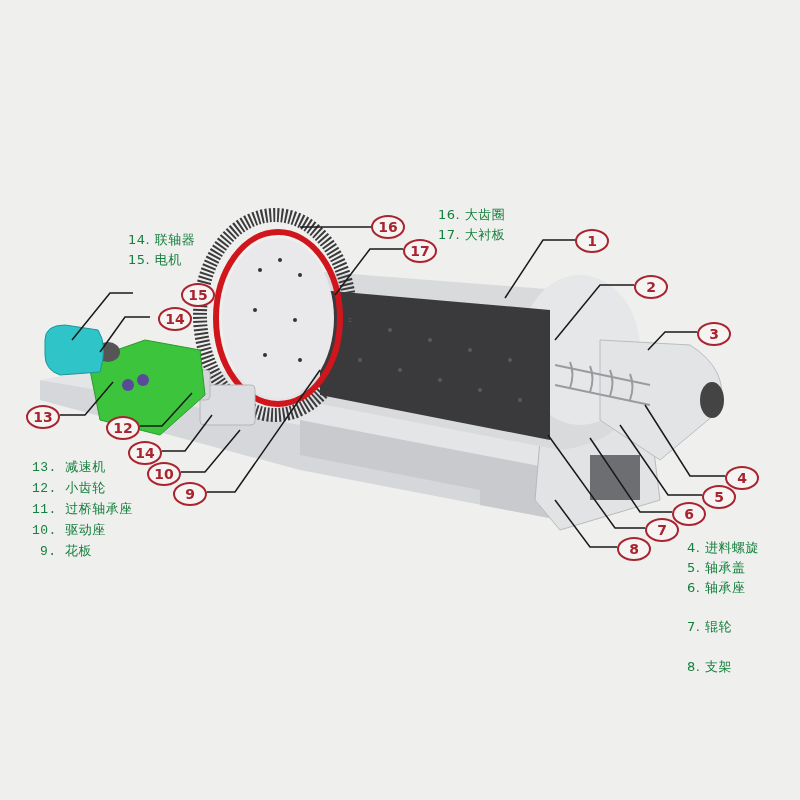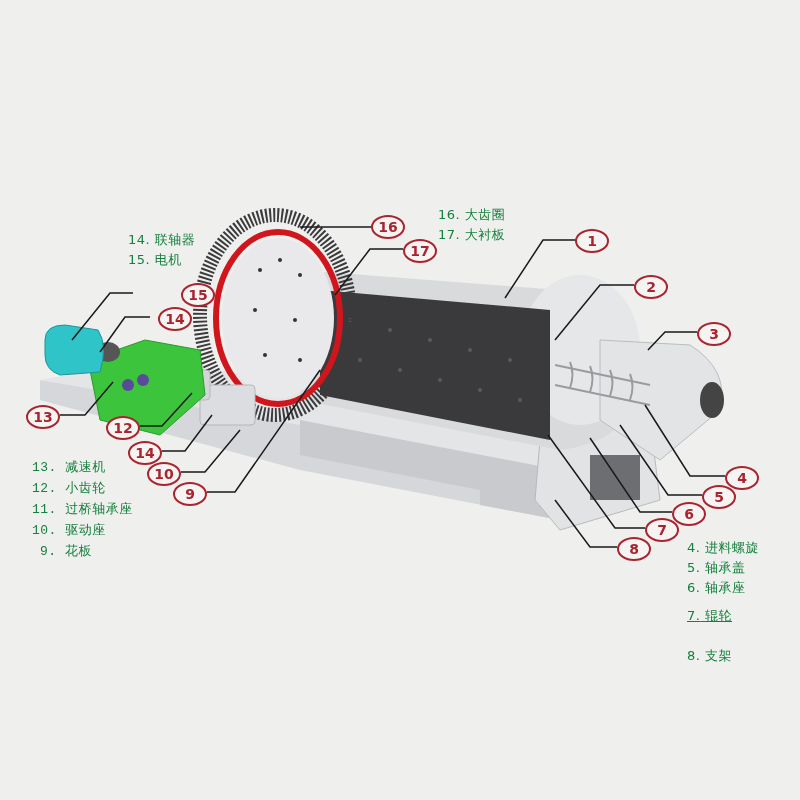--- a/index.html
+++ b/index.html
@@ -131,16 +131,16 @@
     <div><span>13.</span> <span>减速机</span></div>
     <div><span>12.</span> <span>小齿轮</span></div>
     <div><span>11.</span> <span>过桥轴承座</span></div>
     <div><span>10.</span> <span>驱动座</span></div>
     <div style="padding-left:8px;"><span>9.</span> <span>花板</span></div>
   </div>
   <div class="legend" style="left:687px;top:538px;">
     <div><span>4.</span> <span>进料螺旋</span></div>
     <div><span>5.</span> <span>轴承盖</span></div>
     <div><span>6.</span> <span>轴承座</span></div>
-    <div style="margin-top:8px;text-decoration:underline;"><span>7.</span> <span>辊轮</span></div>
+    <div style="margin-top:19px;"><span>7.</span> <span>辊轮</span></div>
     <div style="margin-top:20px;"><span>8.</span> <span>支架</span></div>
   </div>
 </div>
 
 </body></html>

